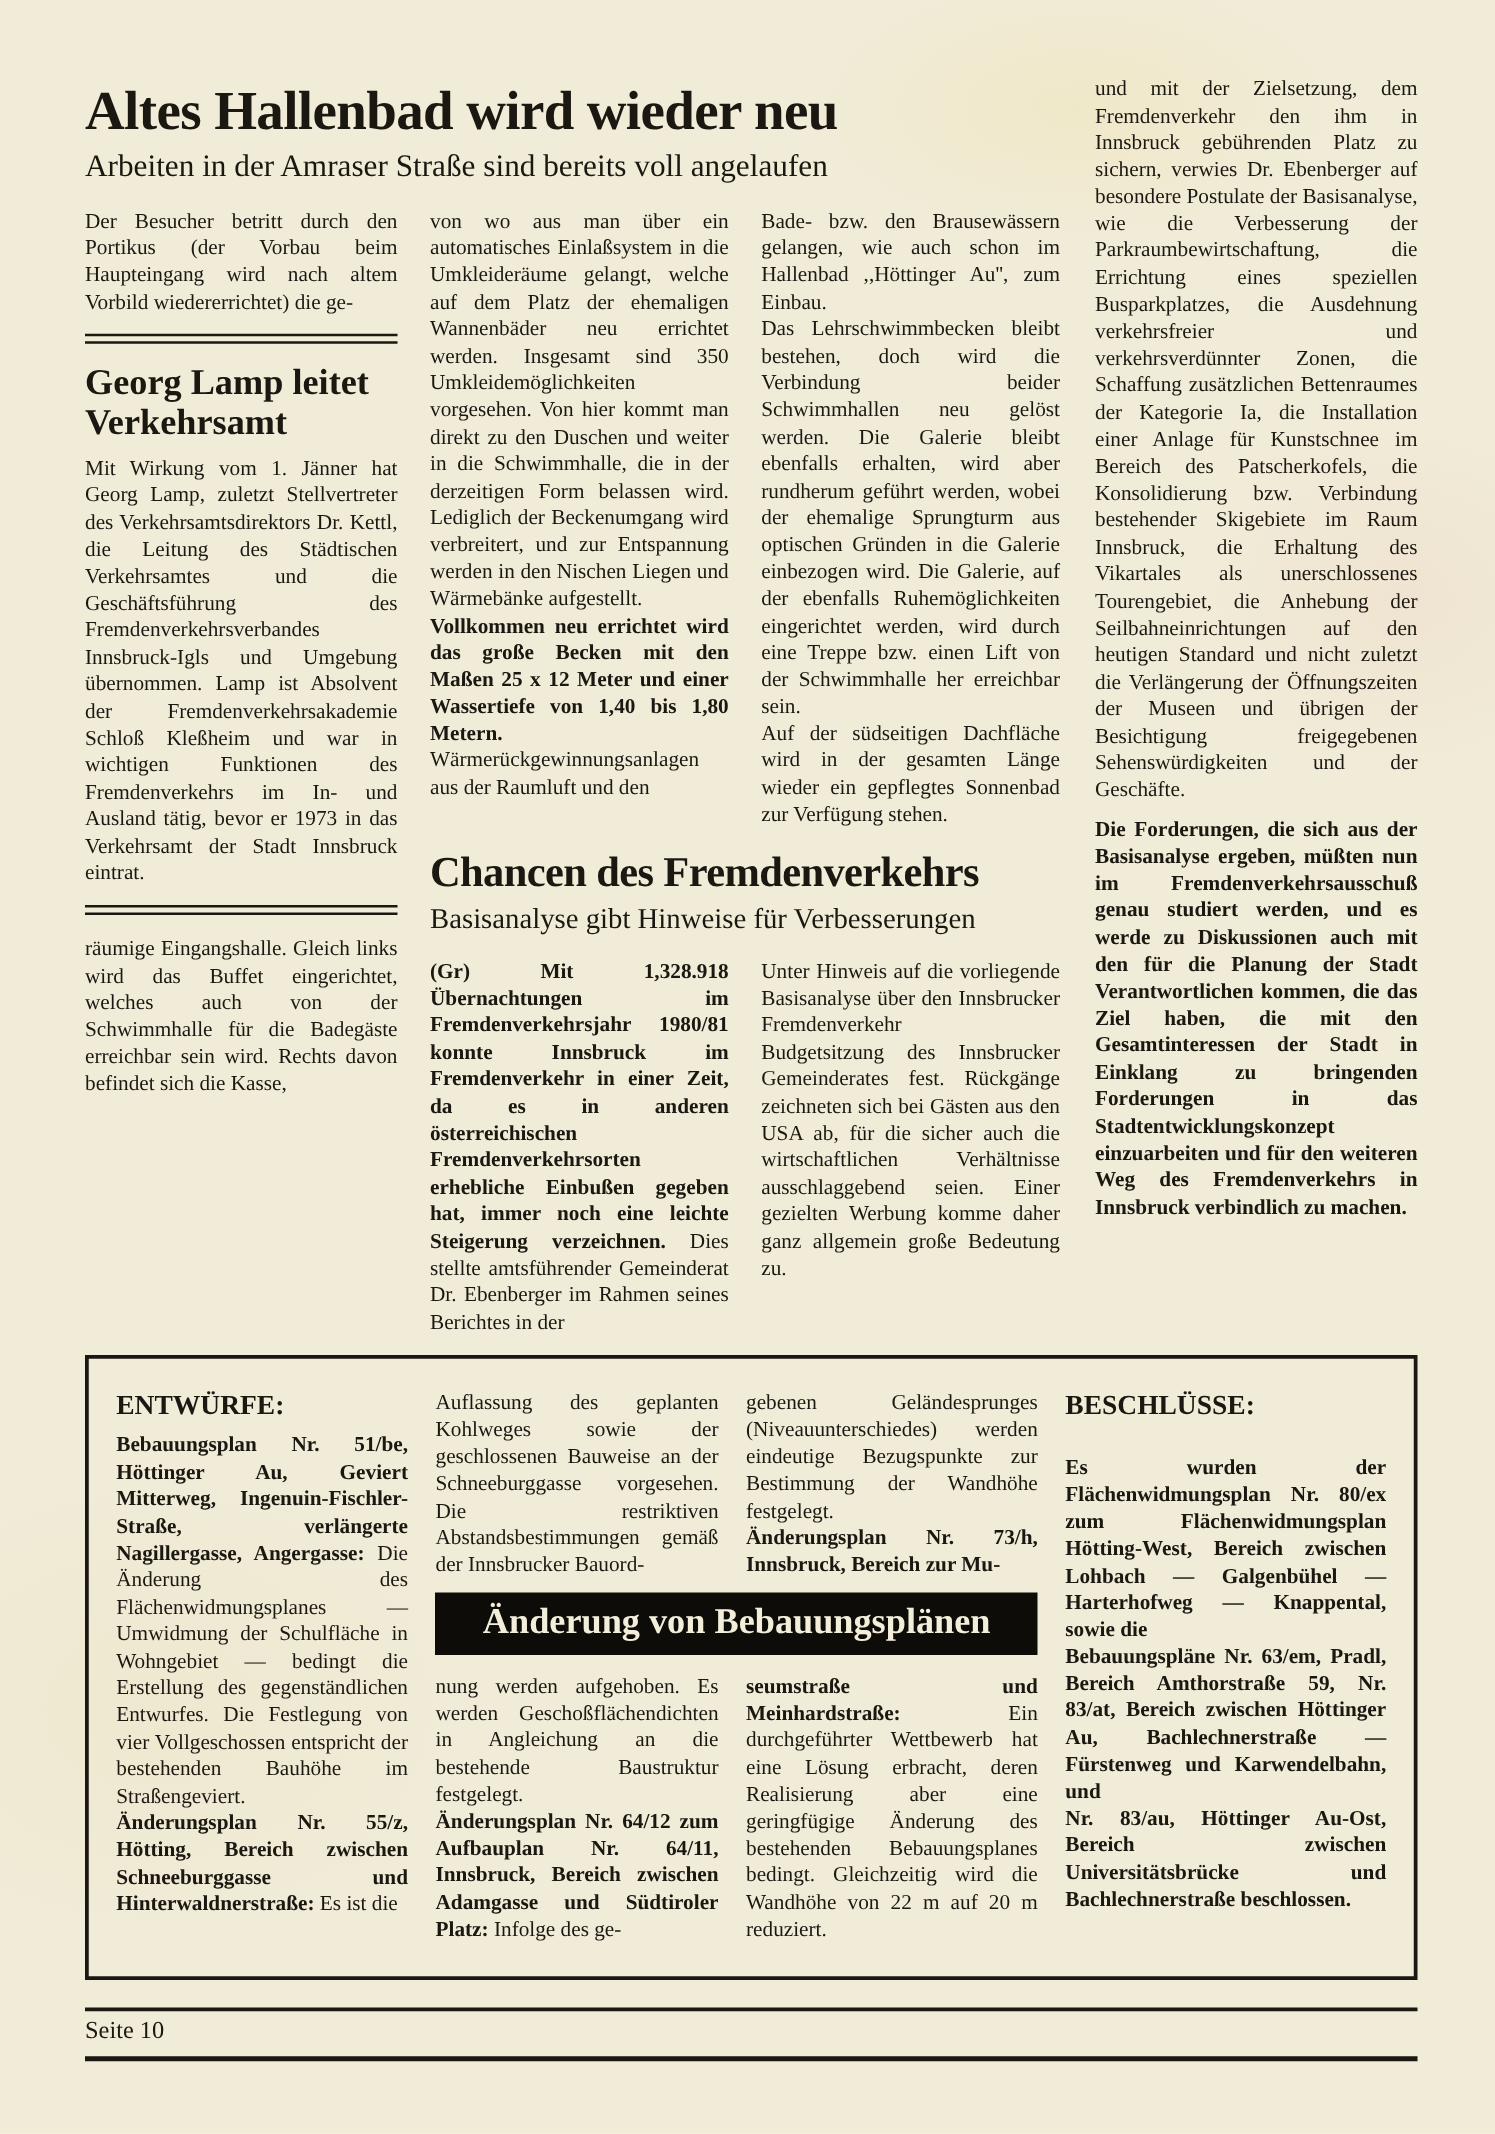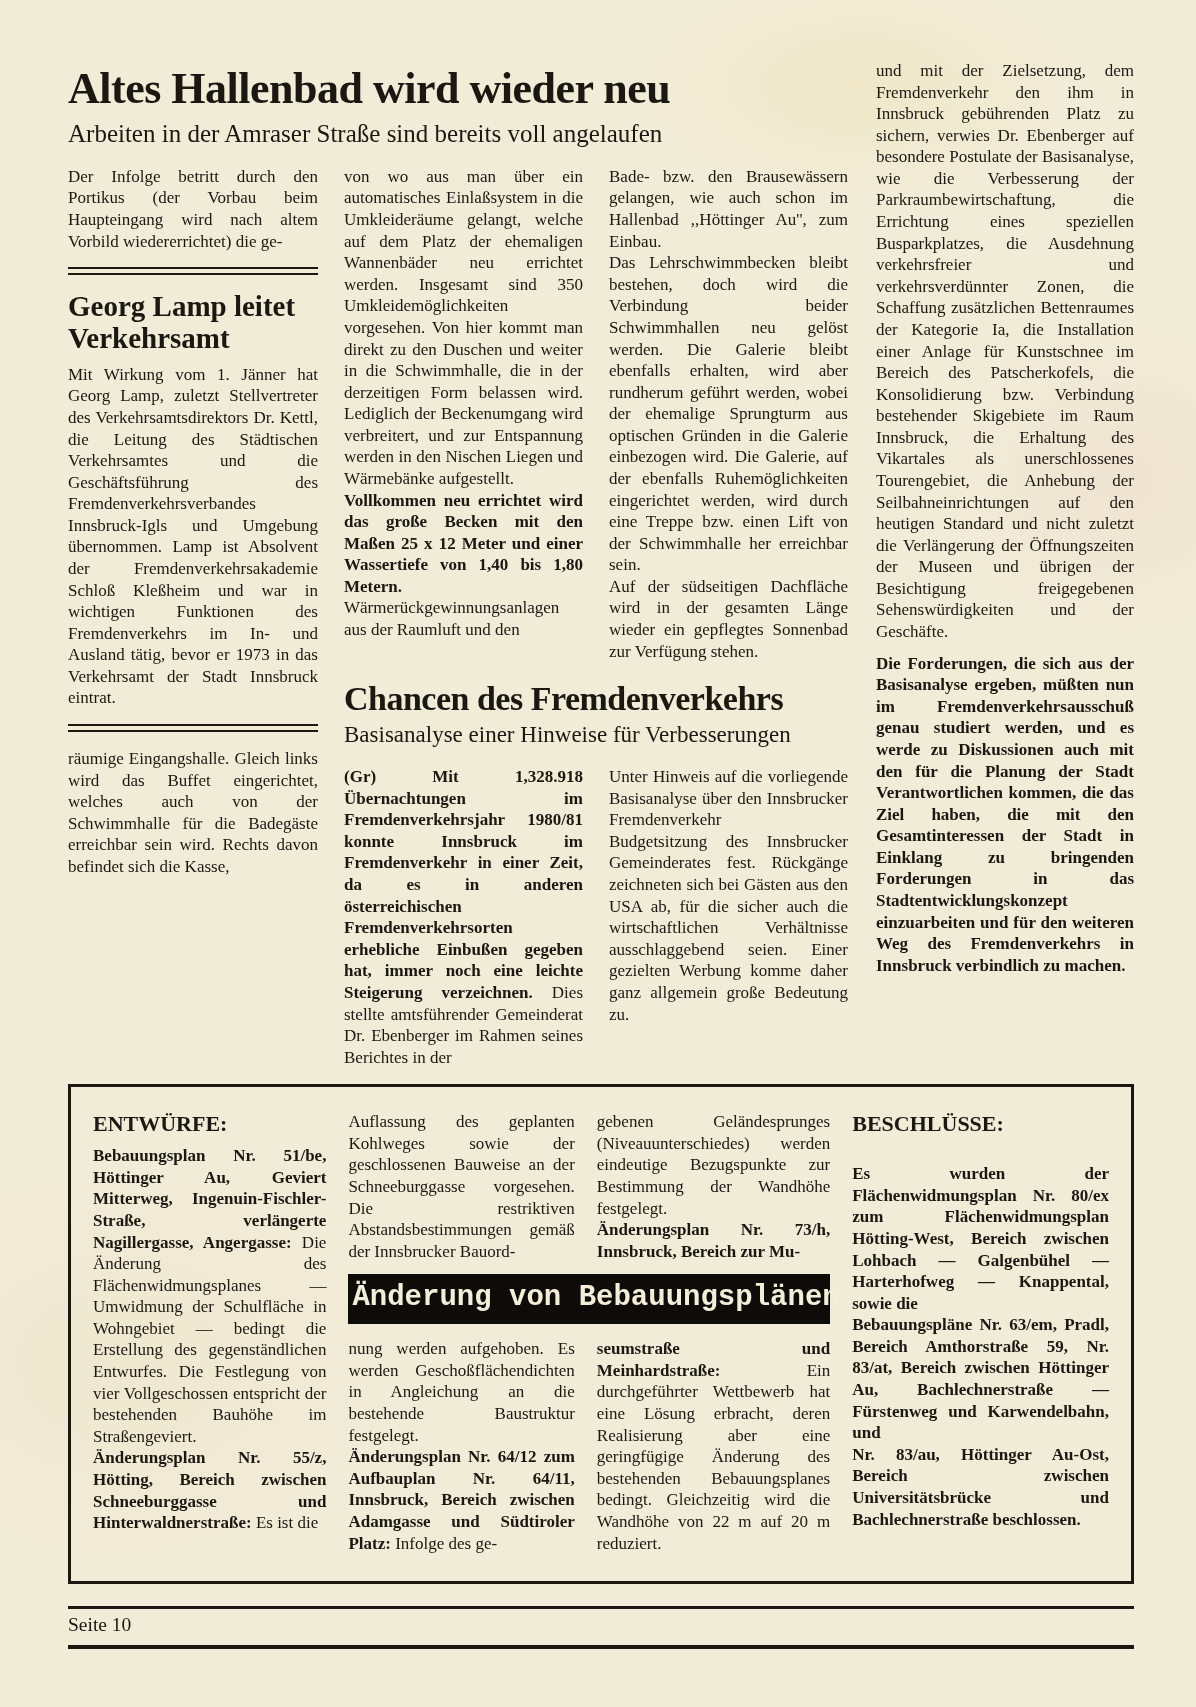--- a/index.html
+++ b/index.html
@@ -57,21 +57,20 @@
   .box-header.spaced { margin-bottom: 26px; }
   .box-col1 { grid-column: 1; grid-row: 1 / span 3; }
   .box-col2-top { grid-column: 2; grid-row: 1; }
   .box-col3-top { grid-column: 3; grid-row: 1; }
   .banner {
     grid-column: 2 / span 2; grid-row: 2;
     background: #0e0c08; color: #f3eeda;
     font-size: 29px; font-weight: bold; text-align: center;
     padding: 7px 4px 10px; margin: 12px 0 14px;
     white-space: nowrap;
-    font-family: Liberation Mono, monospace;
   }
   .box-col2-bot { grid-column: 2; grid-row: 3; }
   .box-col3-bot { grid-column: 3; grid-row: 3; }
   .box-col4 { grid-column: 4; grid-row: 1 / span 3; }
   .footer {
     position: absolute; left: 68px; right: 62px; bottom: 58px;
     border-top: 3px solid #1b1711; border-bottom: 4px solid #1b1711;
     padding: 5px 0 9px;
     display: flex; align-items: flex-start;
     font-size: 19.5px;
@@ -88,21 +87,21 @@
 
     <div class="left-zone">
       <div class="masthead">
         <h1>Altes Hallenbad wird wieder neu</h1>
         <h2>Arbeiten in der Amraser Straße sind bereits voll angelaufen</h2>
       </div>
 
       <div class="body-row">
 
         <div class="colA">
-          <p class="body">Der Infolge betritt durch den Portikus (der Vorbau beim Haupteingang wird nach altem Vorbild wiedererrichtet) die ge-</p>
+          <p class="body">Der Besucher betritt durch den Portikus (der Vorbau beim Haupteingang wird nach altem Vorbild wiedererrichtet) die ge-</p>
           <div class="rule2"></div>
           <div class="lamp-title">Georg Lamp leitet Verkehrsamt</div>
           <p class="body">Mit Wirkung vom 1. Jänner hat Georg Lamp, zuletzt Stellvertreter des Verkehrsamtsdirektors Dr. Kettl, die Leitung des Städtischen Verkehrsamtes und die Geschäftsführung des Fremdenverkehrsverbandes Innsbruck-Igls und Umgebung übernommen. Lamp ist Absolvent der Fremdenverkehrsakademie Schloß Kleßheim und war in wichtigen Funktionen des Fremdenverkehrs im In- und Ausland tätig, bevor er 1973 in das Verkehrsamt der Stadt Innsbruck eintrat.</p>
           <div class="rule2"></div>
           <p class="body">räumige Eingangshalle. Gleich links wird das Buffet eingerichtet, welches auch von der Schwimmhalle für die Badegäste erreichbar sein wird. Rechts davon befindet sich die Kasse,</p>
         </div>
 
         <div class="mid">
           <div class="mid-cols">
             <div class="mid-col">
@@ -112,21 +111,21 @@
             </div>
             <div class="mid-col">
               <p class="body">Bade- bzw. den Brausewässern gelangen, wie auch schon im Hallenbad ,,Höttinger Au'', zum Einbau.</p>
               <p class="body">Das Lehrschwimmbecken bleibt bestehen, doch wird die Verbindung beider Schwimmhallen neu gelöst werden. Die Galerie bleibt ebenfalls erhalten, wird aber rundherum geführt werden, wobei der ehemalige Sprungturm aus optischen Gründen in die Galerie einbezogen wird. Die Galerie, auf der ebenfalls Ruhemöglichkeiten eingerichtet werden, wird durch eine Treppe bzw. einen Lift von der Schwimmhalle her erreichbar sein.</p>
               <p class="body">Auf der südseitigen Dachfläche wird in der gesamten Länge wieder ein gepflegtes Sonnenbad zur Verfügung stehen.</p>
             </div>
           </div>
 
           <div>
             <div class="chancen-head">Chancen des Fremdenverkehrs</div>
-            <div class="chancen-sub">Basisanalyse einer Hinweise für Verbesserungen</div>
+            <div class="chancen-sub">Basisanalyse gibt Hinweise für Verbesserungen</div>
             <div class="mid-cols">
               <div class="mid-col">
                 <p class="body"><span class="b">(Gr) Mit 1,328.918 Übernachtungen im Fremdenverkehrsjahr 1980/81 konnte Innsbruck im Fremdenverkehr in einer Zeit, da es in anderen österreichischen Fremdenverkehrsorten erhebliche Einbußen gegeben hat, immer noch eine leichte Steigerung verzeichnen.</span><span> Dies stellte amtsführender Gemeinderat Dr. Ebenberger im Rahmen seines Berichtes in der</span></p>
               </div>
               <div class="mid-col">
                 <p class="body">Unter Hinweis auf die vorliegende Basisanalyse über den Innsbrucker Fremdenverkehr</p>
                 <p class="body">Budgetsitzung des Innsbrucker Gemeinderates fest. Rückgänge zeichneten sich bei Gästen aus den USA ab, für die sicher auch die wirtschaftlichen Verhältnisse ausschlaggebend seien. Einer gezielten Werbung komme daher ganz allgemein große Bedeutung zu.</p>
               </div>
             </div>
           </div>

